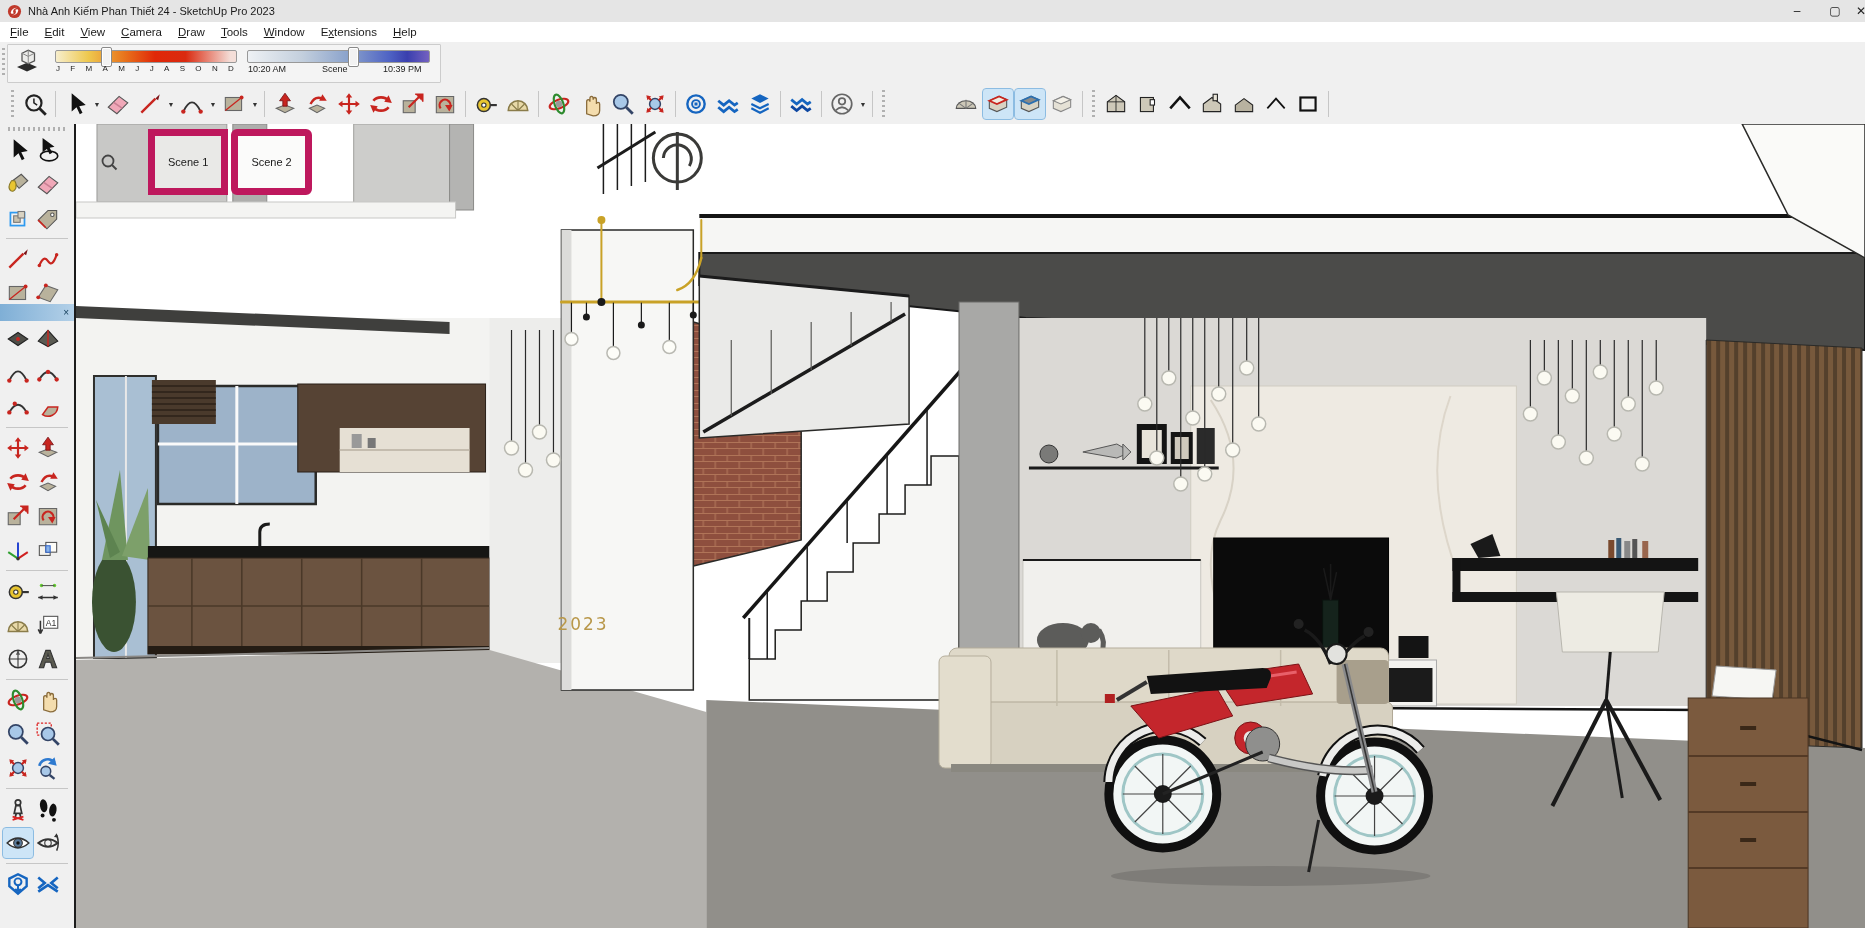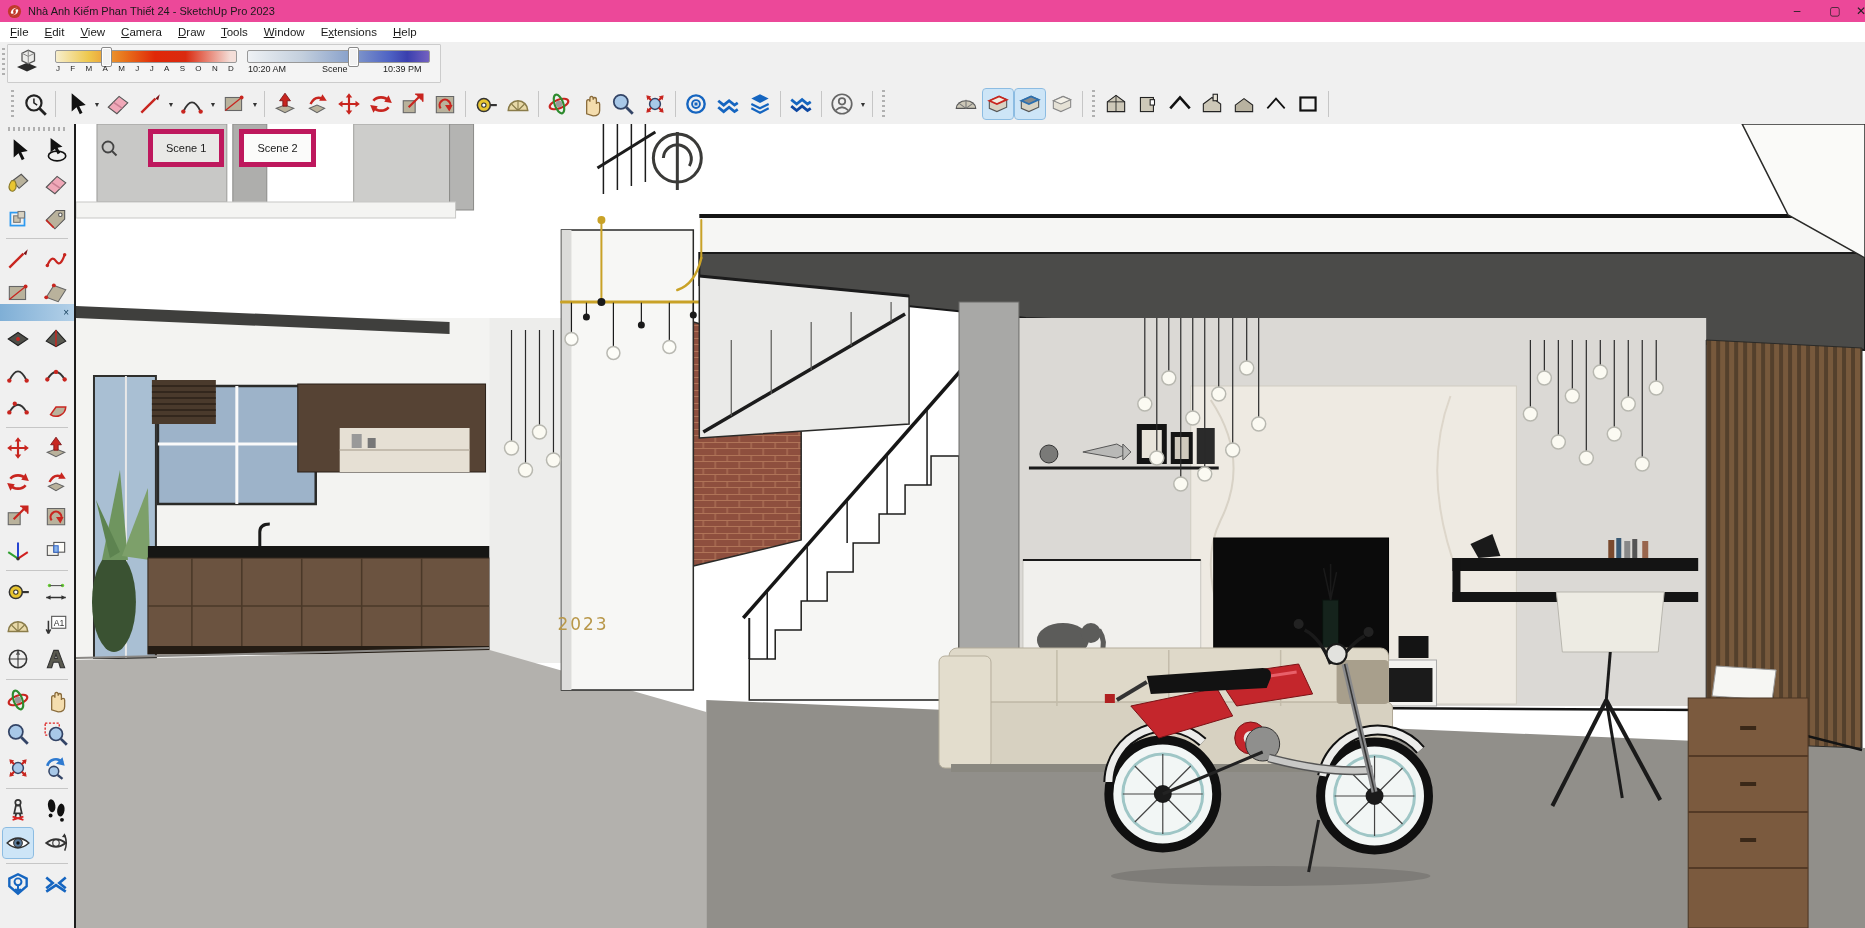--- a/index.html
+++ b/index.html
@@ -1,20 +1,20 @@
 <!DOCTYPE html>
 <html><head>
 <meta charset="utf-8">
 <style>
   html,body{margin:0;padding:0;}
   body{width:1865px;height:928px;position:relative;overflow:hidden;
        font-family:"Liberation Sans",sans-serif;background:#fff;color:#1a1a1a;
        -webkit-font-smoothing:antialiased;}
   
-  .titlebar{position:absolute;left:0;top:0;width:100%;height:22px;background:#ec4899;
+  .titlebar{position:absolute;left:0;top:0;width:100%;height:22px;background:#e5e5e5;
             display:flex;align-items:center;font-size:11px;border-bottom:1px solid #e6dadc;}
   .app-logo{width:15px;height:15px;margin:0 6px 0 7px;flex:0 0 auto;}
   .win-controls{position:absolute;right:0;top:0;height:22px;display:flex;}
   .win-btn{width:38px;height:22px;display:flex;align-items:center;justify-content:center;
            font-size:12px;color:#222;}
   .win-btn.close{width:9px;overflow:hidden;justify-content:flex-start;padding-left:2px;}
   
   .menubar{position:absolute;left:0;top:22px;width:100%;height:20px;background:#fff;
            display:flex;align-items:center;font-size:11.5px;padding-left:2px;}
   .menu-item{padding:2px 8px;white-space:nowrap;}
@@ -46,36 +46,36 @@
   .caret{width:10px;font-size:8px;color:#333;text-align:center;flex:0 0 auto;}
   .tsep{width:1px;height:26px;background:#c6c6c6;margin:0 4px;flex:0 0 auto;}
   .tgrip{width:3px;height:28px;margin:0 5px;flex:0 0 auto;
          background:repeating-linear-gradient(180deg,#b0b0b0 0 2px,transparent 2px 5px);}
   .grp{display:flex;align-items:center;}
   .grp-sections{margin-left:60px;}
   
   .lefttoolbar{position:absolute;left:0;top:124px;width:74px;bottom:0;background:#f0f0f0;z-index:5;}
   .lt-grip{height:4px;margin:3px 8px 2px 8px;
            background:repeating-linear-gradient(90deg,#b0b0b0 0 2px,transparent 2px 5px);}
-  .lt-row{height:34px;display:flex;align-items:center;justify-content:space-between;padding:0 3px;}
+  .lt-row{height:34px;display:flex;align-items:center;justify-content:flex-start;padding:0 3px;}
   .lt-cell{width:30px;height:30px;display:flex;align-items:center;justify-content:center;border-radius:3px;}
   .lt-cell.active{background:#cde5f7;outline:1px solid #8cbce2;}
   .lt-sep{height:1px;background:#c6c6c6;margin:3px 6px;}
   .lt-float{height:17px;margin:-6px 0 1px 0;background:linear-gradient(90deg,#7fafd6,#b3d0e8);
             display:flex;align-items:center;justify-content:flex-end;padding-right:5px;
             font-size:10px;color:#17405e;position:relative;z-index:2;}
   
   .viewport{position:absolute;left:74px;top:124px;right:0;bottom:0;background:#fff;
             border-left:2px solid #1c1c1c;}
   .viewport svg.scene{position:absolute;left:0;top:0;width:100%;height:100%;}
   .scene-tabs{position:absolute;left:24px;top:5px;display:flex;align-items:center;z-index:3;}
   .tab-search{width:18px;height:18px;margin-right:30px;}
-  .tab{height:20px;padding:4px 13px;margin-right:15px;display:flex;align-items:center;font-size:11px;
-       background:#e9e9e7;border:5px solid #be185d;color:#1a1a1a;}
-  .tab.active{background:#fbfbfa;}
+  .tab{height:20px;padding:16px 13px;margin-right:3px;display:flex;align-items:center;font-size:11px;
+       background:#e9e9e7;border:7px solid #be185d;color:#1a1a1a;}
+  .tab.active{background:#fbfbfa;border-radius:6px;}
 </style>
 </head>
 <body>
 
 <div class="titlebar">
   <span class="app-logo">
     <svg viewBox="0 0 16 16" width="15" height="15">
       <circle cx="8" cy="8" r="7" fill="#c0392b"></circle>
       <path d="M4,9 q1,-5 7,-5 q-6,1 -4,6 q-3,1 -3,-1 Z" fill="#fff"></path>
       <path d="M12,7 q-1,5 -7,5 q6,-1 4,-6 q3,-1 3,1 Z" fill="#fff"></path>

